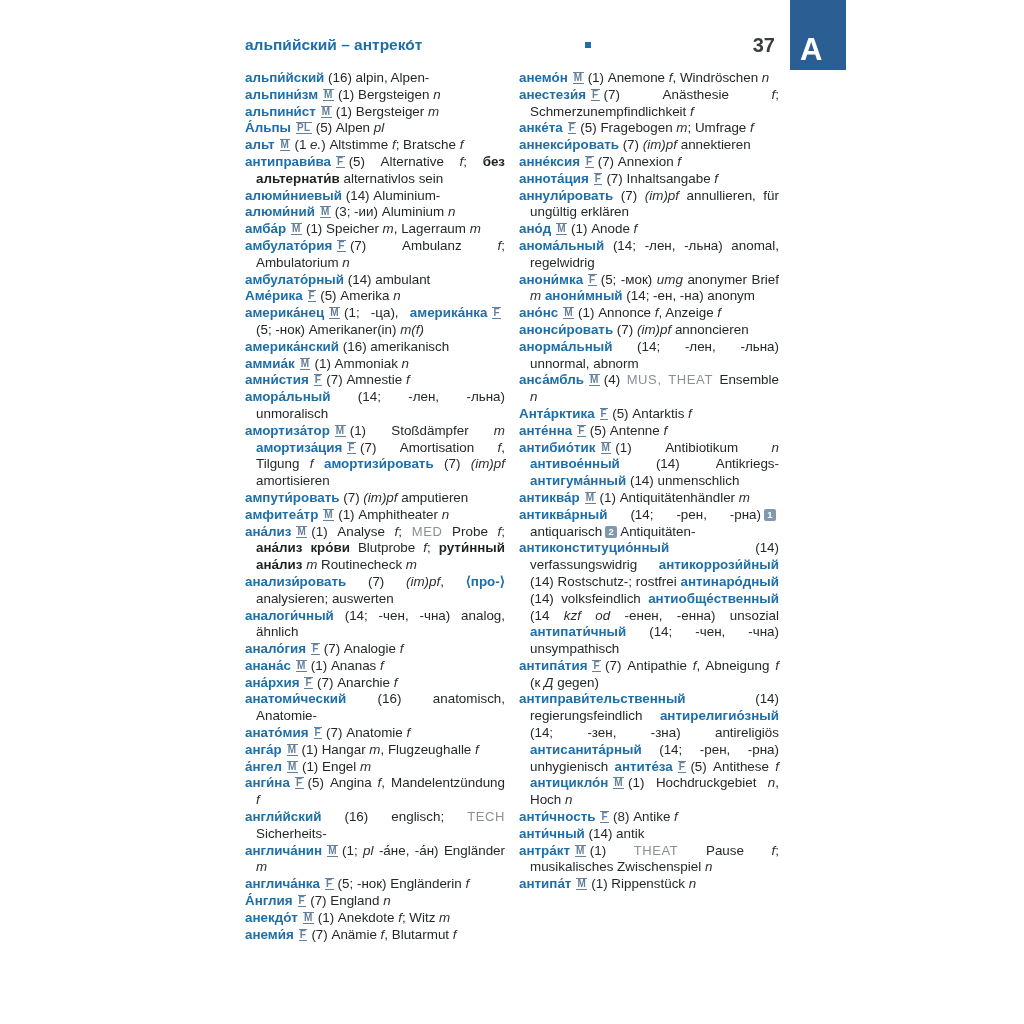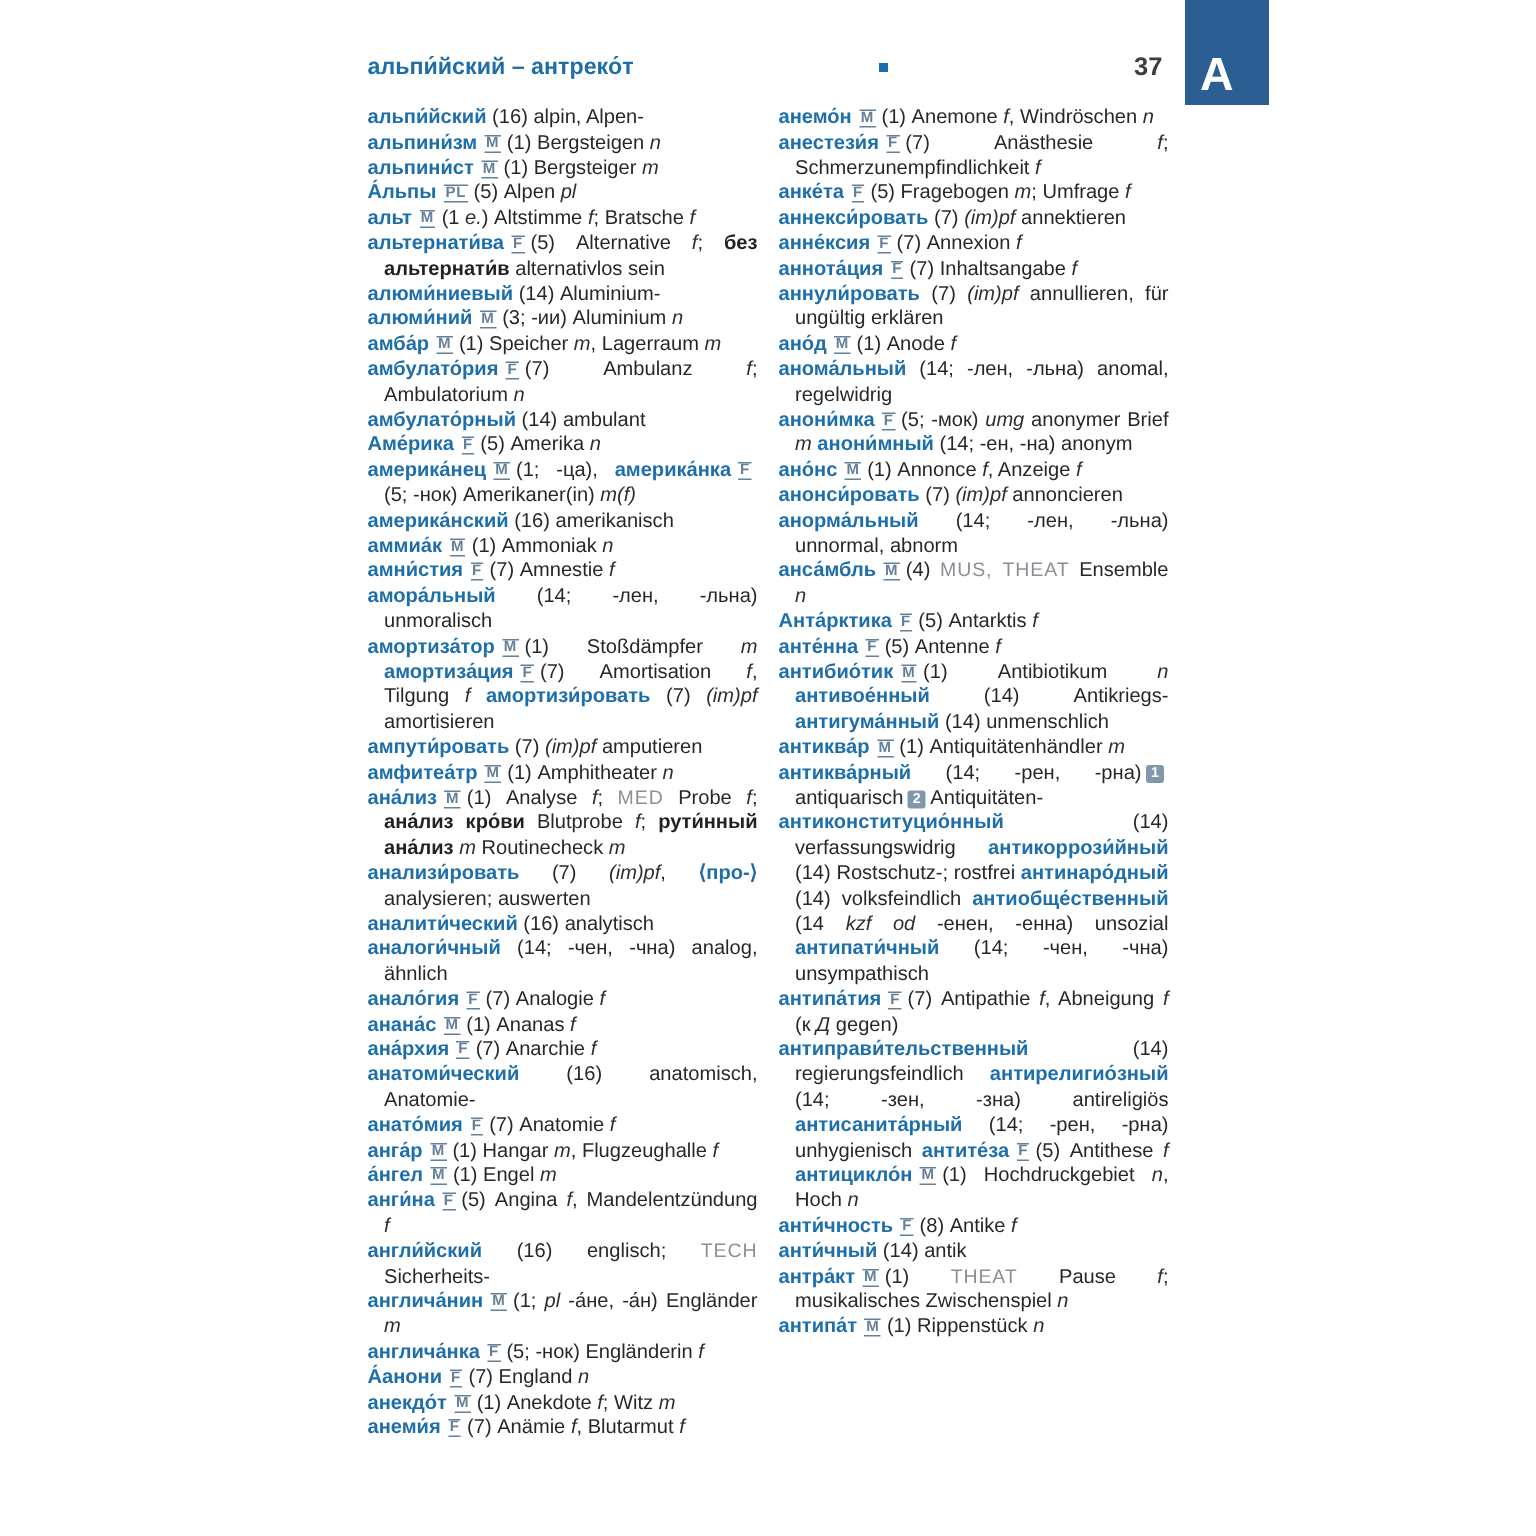--- a/index.html
+++ b/index.html
@@ -5,21 +5,21 @@
   html,body{margin:0;padding:0;background:#ffffff;}
   body{width:1024px;height:1024px;position:relative;overflow:hidden;
        font-family:"Liberation Sans",sans-serif;color:#25282b;}
   .page{position:absolute;inset:0;background:#fff;}
 
   
   .header{position:absolute;top:34px;left:245px;width:530px;height:22px;
           display:flex;justify-content:space-between;align-items:center;gap:26px;}
   .header-title{color:#1d6ea9;font-weight:bold;font-size:15.5px;}
   .header-bullet{width:6px;height:6px;background:#1d6ea9;display:inline-block;}
-  .page-number{color:#3a3d40;font-weight:bold;font-size:17px;}
+  .page-number{color:#3a3d40;font-weight:bold;font-size:20px;}
 
   
   .alpha-tab{position:absolute;left:790px;top:0;width:56px;height:70px;
              background:#2b5e93;color:#ffffff;display:flex;align-items:flex-end;
              padding-left:10px;padding-bottom:2px;box-sizing:border-box;
              font-size:31px;font-weight:bold;}
 
   
   .columns{position:absolute;left:245px;top:70px;width:534px;display:flex;gap:14px;}
   .col{width:260px;}
@@ -54,51 +54,50 @@
     <span>А</span>
   </div>
 
   <div class="columns">
     <div class="col">
         <p class="entry"><span class="run-hw">альпи́йский</span><span class="run-txt"> (16) alpin, Alpen-</span></p>
         <p class="entry"><span class="run-hw">альпини́зм</span><span class="run-gram">M</span><span class="run-txt">(1) Bergsteigen </span><span class="run-it">n</span></p>
         <p class="entry"><span class="run-hw">альпини́ст</span><span class="run-gram">M</span><span class="run-txt">(1) Bergsteiger </span><span class="run-it">m</span></p>
         <p class="entry"><span class="run-hw">А́льпы</span><span class="run-gram">PL</span><span class="run-txt">(5) Alpen </span><span class="run-it">pl</span></p>
         <p class="entry"><span class="run-hw">альт</span><span class="run-gram">M</span><span class="run-txt">(1 </span><span class="run-it">e.</span><span class="run-txt">) Altstimme </span><span class="run-it">f</span><span class="run-txt">; Bratsche </span><span class="run-it">f</span></p>
-        <p class="entry"><span class="run-hw">альтернати́ва</span><span class="run-gram">F</span><span class="run-txt">(5) Alternative </span><span class="run-it">f</span><span class="run-txt">; </span><span class="run-bold">без альтернати́в</span><span class="run-txt"> alternativlos sein</span></p>
+        <p class="entry"><span class="run-hw">антиправи́ва</span><span class="run-gram">F</span><span class="run-txt">(5) Alternative </span><span class="run-it">f</span><span class="run-txt">; </span><span class="run-bold">без альтернати́в</span><span class="run-txt"> alternativlos sein</span></p>
         <p class="entry"><span class="run-hw">алюми́ниевый</span><span class="run-txt"> (14) Aluminium-</span></p>
         <p class="entry"><span class="run-hw">алюми́ний</span><span class="run-gram">M</span><span class="run-txt">(3; -ии) Aluminium </span><span class="run-it">n</span></p>
         <p class="entry"><span class="run-hw">амба́р</span><span class="run-gram">M</span><span class="run-txt">(1) Speicher </span><span class="run-it">m</span><span class="run-txt">, Lagerraum </span><span class="run-it">m</span></p>
         <p class="entry"><span class="run-hw">амбулато́рия</span><span class="run-gram">F</span><span class="run-txt">(7) Ambulanz </span><span class="run-it">f</span><span class="run-txt">; Ambulatorium </span><span class="run-it">n</span></p>
         <p class="entry"><span class="run-hw">амбулато́рный</span><span class="run-txt"> (14) ambulant</span></p>
         <p class="entry"><span class="run-hw">Аме́рика</span><span class="run-gram">F</span><span class="run-txt">(5) Amerika </span><span class="run-it">n</span></p>
         <p class="entry"><span class="run-hw">америка́нец</span><span class="run-gram">M</span><span class="run-txt">(1; -ца), </span><span class="run-hw">америка́нка</span><span class="run-gram">F</span><span class="run-txt">(5; -нок) Amerikaner(in) </span><span class="run-it">m(f)</span></p>
         <p class="entry"><span class="run-hw">америка́нский</span><span class="run-txt"> (16) amerikanisch</span></p>
         <p class="entry"><span class="run-hw">аммиа́к</span><span class="run-gram">M</span><span class="run-txt">(1) Ammoniak </span><span class="run-it">n</span></p>
         <p class="entry"><span class="run-hw">амни́стия</span><span class="run-gram">F</span><span class="run-txt">(7) Amnestie </span><span class="run-it">f</span></p>
         <p class="entry"><span class="run-hw">амора́льный</span><span class="run-txt"> (14; -лен, -льна) unmoralisch</span></p>
         <p class="entry"><span class="run-hw">амортиза́тор</span><span class="run-gram">M</span><span class="run-txt">(1) Stoßdämpfer </span><span class="run-it">m</span><span class="run-txt"> </span><span class="run-hw">амортиза́ция</span><span class="run-gram">F</span><span class="run-txt">(7) Amortisation </span><span class="run-it">f</span><span class="run-txt">, Tilgung </span><span class="run-it">f</span><span class="run-txt"> </span><span class="run-hw">амортизи́ровать</span><span class="run-txt"> (7) </span><span class="run-it">(im)pf</span><span class="run-txt"> amortisieren</span></p>
         <p class="entry"><span class="run-hw">ампути́ровать</span><span class="run-txt"> (7) </span><span class="run-it">(im)pf</span><span class="run-txt"> amputieren</span></p>
         <p class="entry"><span class="run-hw">амфитеа́тр</span><span class="run-gram">M</span><span class="run-txt">(1) Amphitheater </span><span class="run-it">n</span></p>
         <p class="entry"><span class="run-hw">ана́лиз</span><span class="run-gram">M</span><span class="run-txt">(1) Analyse </span><span class="run-it">f</span><span class="run-txt">; </span><span class="run-cap">MED</span><span class="run-txt"> Probe </span><span class="run-it">f</span><span class="run-txt">; </span><span class="run-bold">ана́лиз кро́ви</span><span class="run-txt"> Blutprobe </span><span class="run-it">f</span><span class="run-txt">; </span><span class="run-bold">рути́нный ана́лиз</span><span class="run-txt"> </span><span class="run-it">m</span><span class="run-txt"> Routinecheck </span><span class="run-it">m</span></p>
         <p class="entry"><span class="run-hw">анализи́ровать</span><span class="run-txt"> (7) </span><span class="run-it">(im)pf</span><span class="run-txt">, </span><span class="run-hw">⟨про-⟩</span><span class="run-txt"> analysieren; auswerten</span></p>
-        <p class="entry"><span class="run-hw">аналити́ческий</span><span class="run-txt"> (16) analytisch</span></p>
         <p class="entry"><span class="run-hw">аналоги́чный</span><span class="run-txt"> (14; -чен, -чна) analog, ähnlich</span></p>
         <p class="entry"><span class="run-hw">анало́гия</span><span class="run-gram">F</span><span class="run-txt">(7) Analogie </span><span class="run-it">f</span></p>
         <p class="entry"><span class="run-hw">анана́с</span><span class="run-gram">M</span><span class="run-txt">(1) Ananas </span><span class="run-it">f</span></p>
         <p class="entry"><span class="run-hw">ана́рхия</span><span class="run-gram">F</span><span class="run-txt">(7) Anarchie </span><span class="run-it">f</span></p>
         <p class="entry"><span class="run-hw">анатоми́ческий</span><span class="run-txt"> (16) anatomisch, Anatomie-</span></p>
         <p class="entry"><span class="run-hw">анато́мия</span><span class="run-gram">F</span><span class="run-txt">(7) Anatomie </span><span class="run-it">f</span></p>
         <p class="entry"><span class="run-hw">анга́р</span><span class="run-gram">M</span><span class="run-txt">(1) Hangar </span><span class="run-it">m</span><span class="run-txt">, Flugzeughalle </span><span class="run-it">f</span></p>
         <p class="entry"><span class="run-hw">а́нгел</span><span class="run-gram">M</span><span class="run-txt">(1) Engel </span><span class="run-it">m</span></p>
         <p class="entry"><span class="run-hw">анги́на</span><span class="run-gram">F</span><span class="run-txt">(5) Angina </span><span class="run-it">f</span><span class="run-txt">, Mandelentzündung </span><span class="run-it">f</span></p>
         <p class="entry"><span class="run-hw">англи́йский</span><span class="run-txt"> (16) englisch; </span><span class="run-cap">TECH</span><span class="run-txt"> Sicherheits-</span></p>
         <p class="entry"><span class="run-hw">англича́нин</span><span class="run-gram">M</span><span class="run-txt">(1; </span><span class="run-it">pl</span><span class="run-txt"> -а́не, -а́н) Engländer </span><span class="run-it">m</span></p>
         <p class="entry"><span class="run-hw">англича́нка</span><span class="run-gram">F</span><span class="run-txt">(5; -нок) Engländerin </span><span class="run-it">f</span></p>
-        <p class="entry"><span class="run-hw">А́анони</span><span class="run-gram">F</span><span class="run-txt">(7) England </span><span class="run-it">n</span></p>
+        <p class="entry"><span class="run-hw">А́нглия</span><span class="run-gram">F</span><span class="run-txt">(7) England </span><span class="run-it">n</span></p>
         <p class="entry"><span class="run-hw">анекдо́т</span><span class="run-gram">M</span><span class="run-txt">(1) Anekdote </span><span class="run-it">f</span><span class="run-txt">; Witz </span><span class="run-it">m</span></p>
         <p class="entry"><span class="run-hw">анеми́я</span><span class="run-gram">F</span><span class="run-txt">(7) Anämie </span><span class="run-it">f</span><span class="run-txt">, Blutarmut </span><span class="run-it">f</span></p>
       </div>
     <div class="col">
         <p class="entry"><span class="run-hw">анемо́н</span><span class="run-gram">M</span><span class="run-txt">(1) Anemone </span><span class="run-it">f</span><span class="run-txt">, Windröschen </span><span class="run-it">n</span></p>
         <p class="entry"><span class="run-hw">анестези́я</span><span class="run-gram">F</span><span class="run-txt">(7) Anästhesie </span><span class="run-it">f</span><span class="run-txt">; Schmerzunempfindlichkeit </span><span class="run-it">f</span></p>
         <p class="entry"><span class="run-hw">анке́та</span><span class="run-gram">F</span><span class="run-txt">(5) Fragebogen </span><span class="run-it">m</span><span class="run-txt">; Umfrage </span><span class="run-it">f</span></p>
         <p class="entry"><span class="run-hw">аннекси́ровать</span><span class="run-txt"> (7) </span><span class="run-it">(im)pf</span><span class="run-txt"> annektieren</span></p>
         <p class="entry"><span class="run-hw">анне́ксия</span><span class="run-gram">F</span><span class="run-txt">(7) Annexion </span><span class="run-it">f</span></p>
         <p class="entry"><span class="run-hw">аннота́ция</span><span class="run-gram">F</span><span class="run-txt">(7) Inhaltsangabe </span><span class="run-it">f</span></p>

